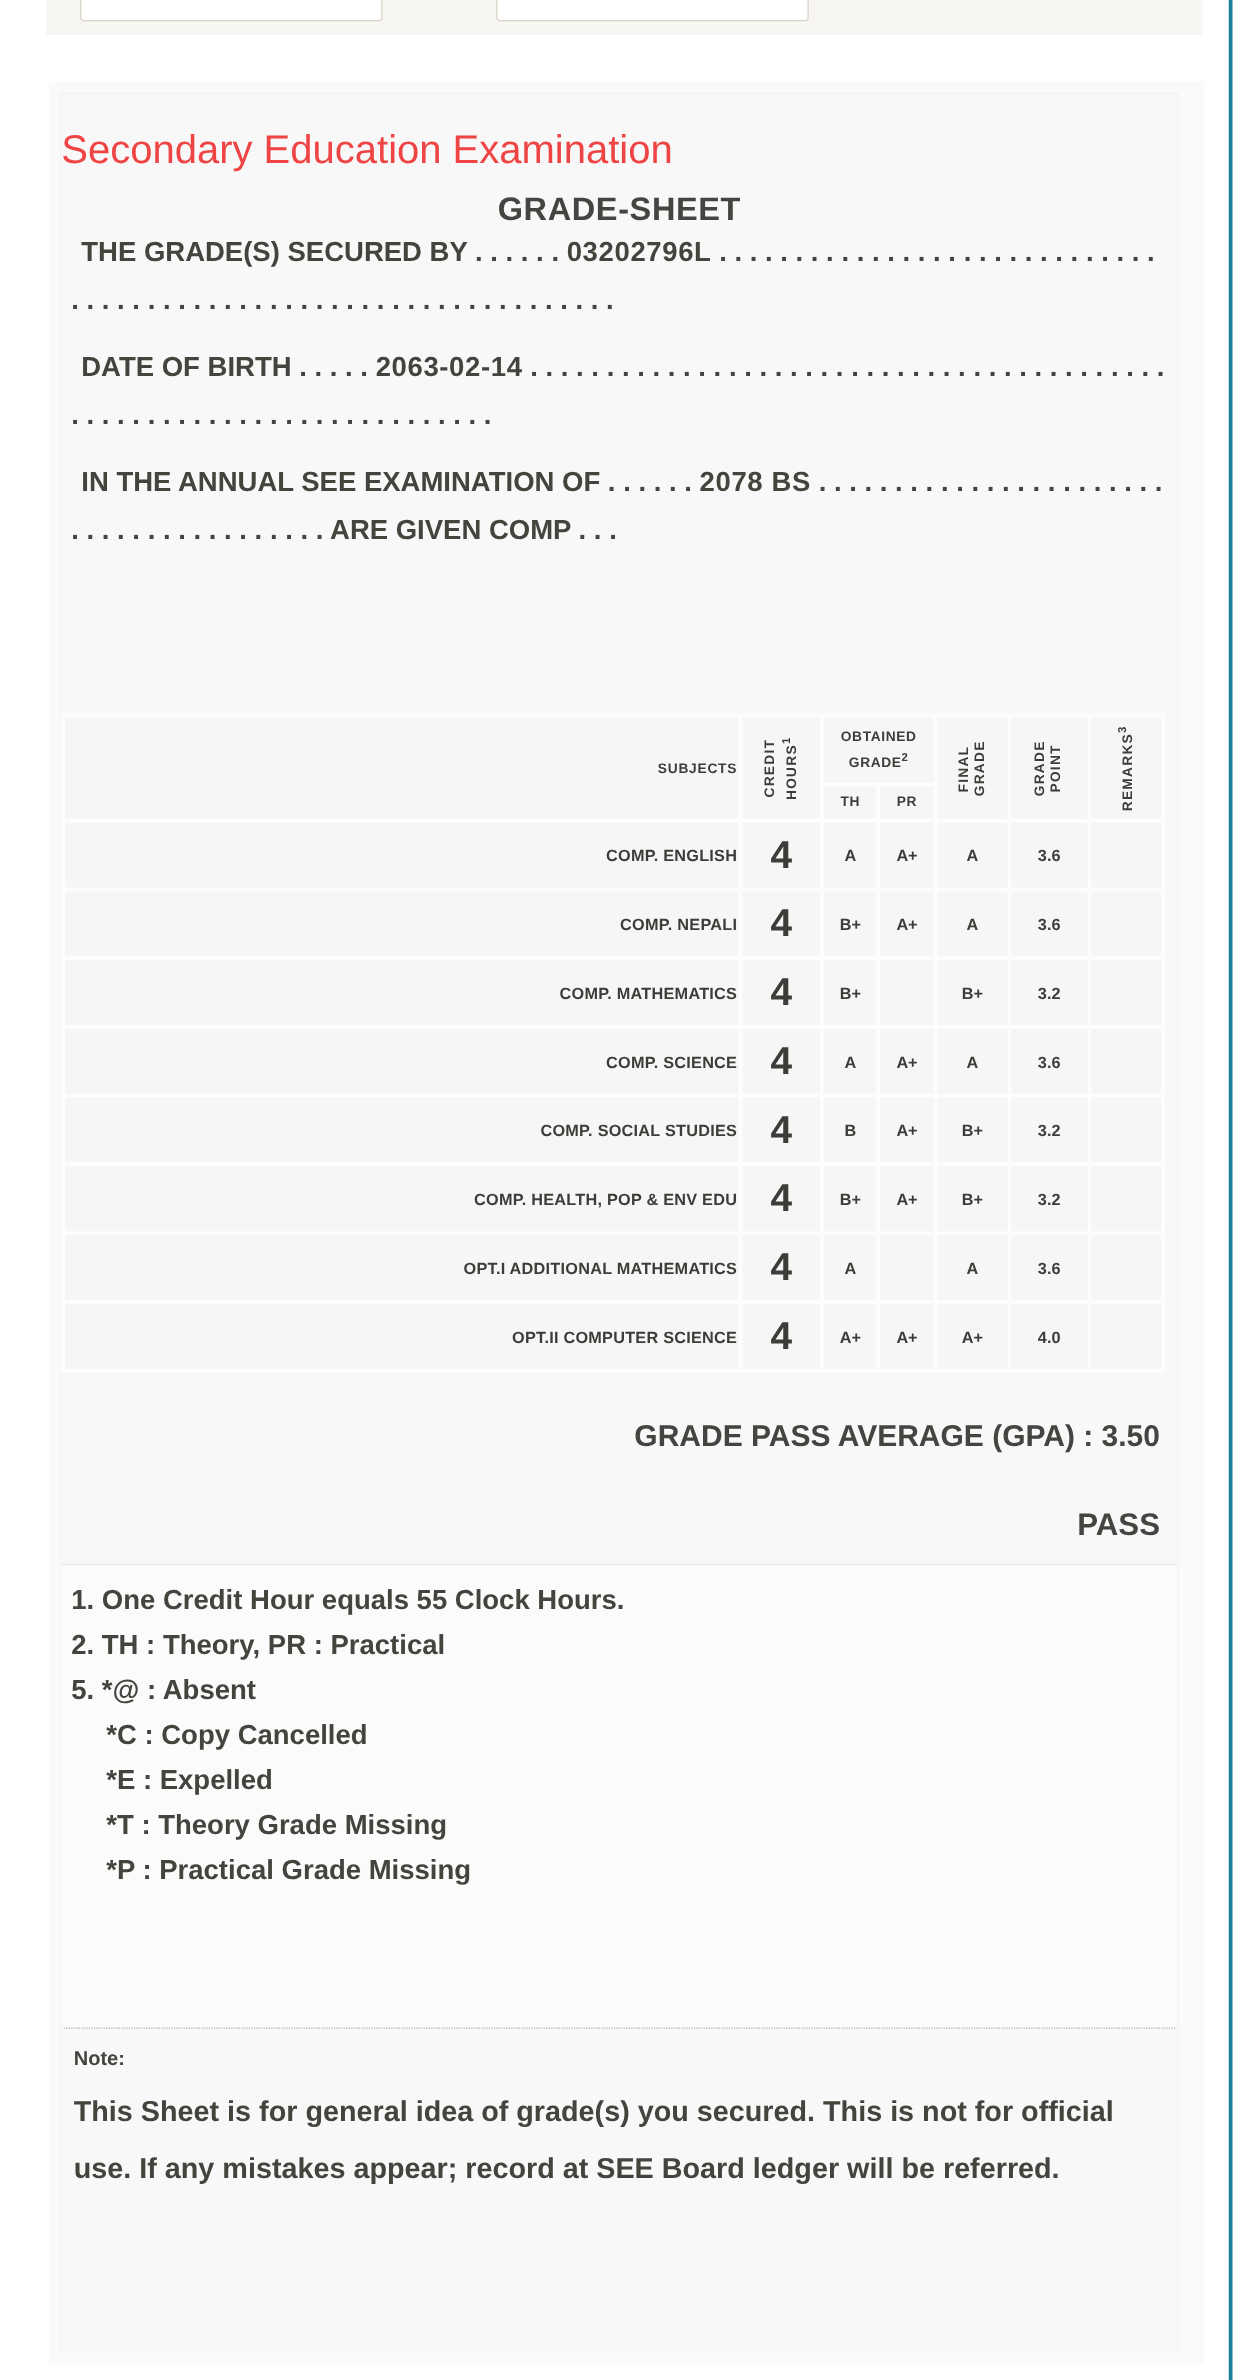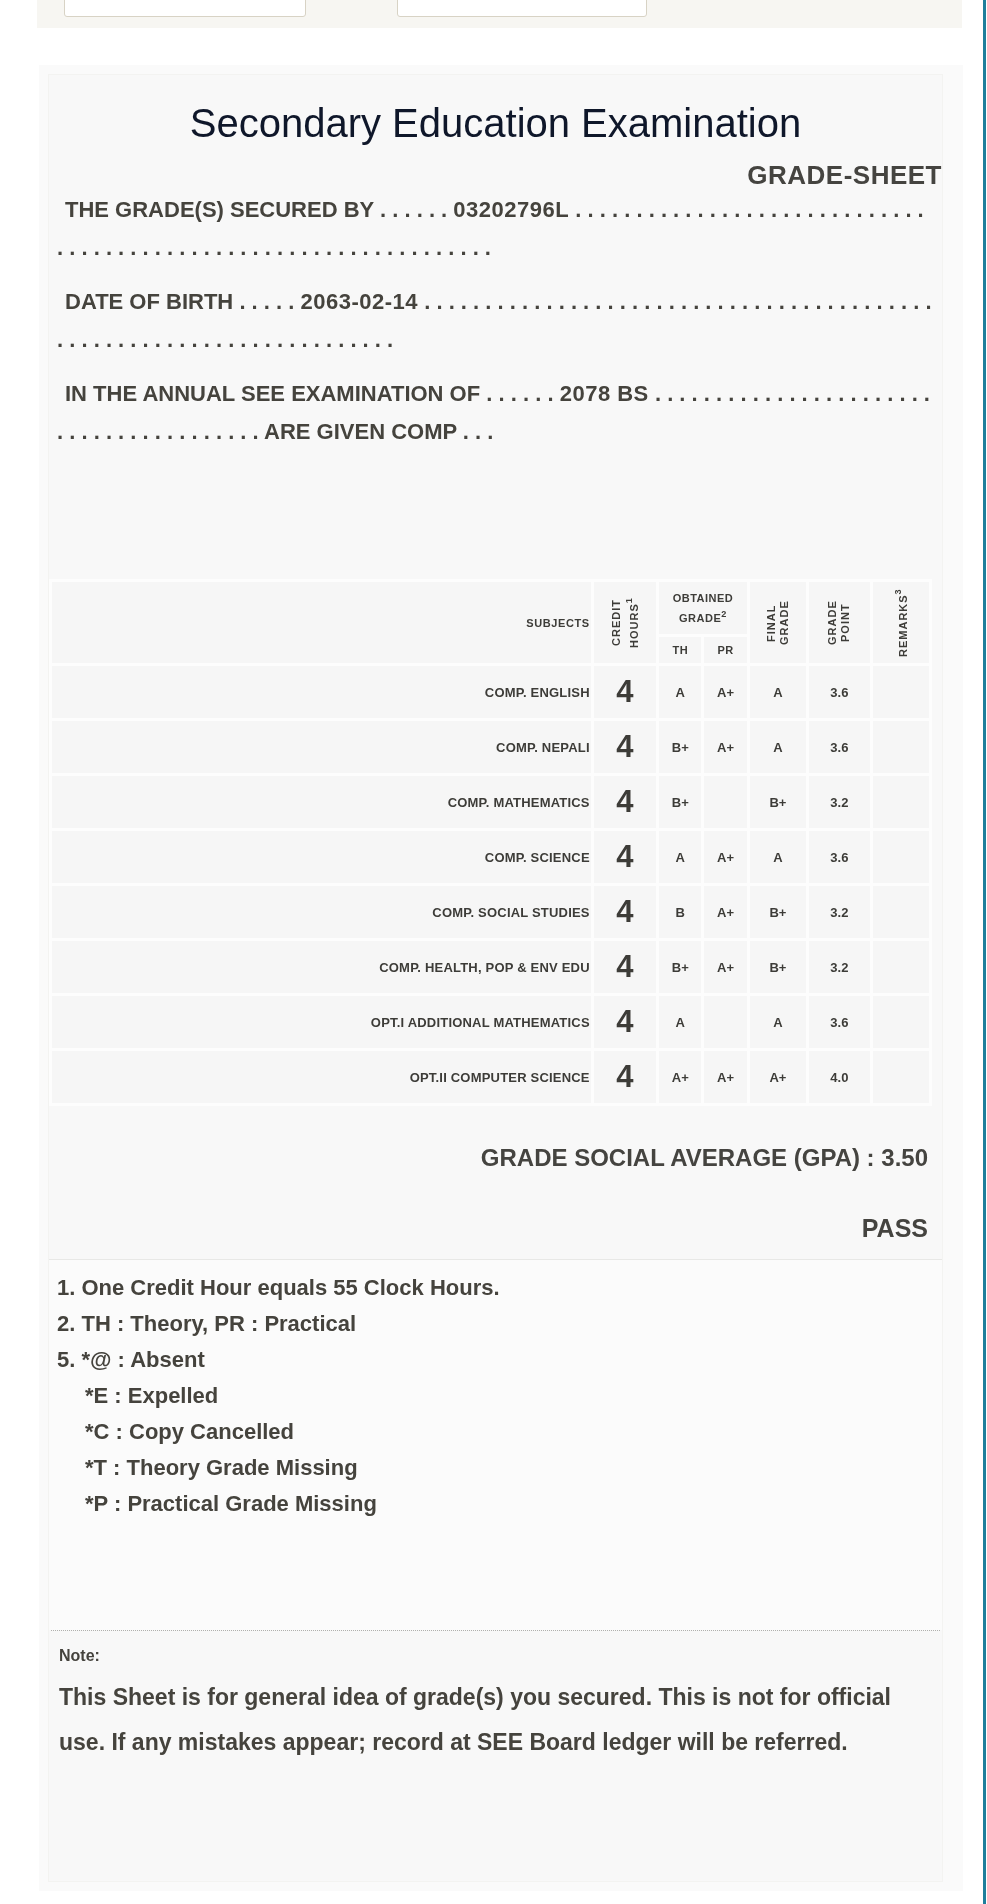--- a/index.html
+++ b/index.html
@@ -6,22 +6,22 @@
     font-family:"Liberation Sans",sans-serif;color:#45433d;}
   .top-strip{position:absolute;left:37px;top:0;width:925px;height:28px;background:#f7f6f2;}
   .top-input{position:absolute;top:-16px;height:33px;background:#fff;border:1px solid #d8d3c5;
     border-radius:3px;box-sizing:border-box;font-size:16px;padding:0 8px;outline:none;}
   .input-left{left:27px;width:242px;}
   .input-right{left:360px;width:250px;}
   .scroll-edge{position:absolute;right:1px;top:0;width:3px;height:1904px;background:#1f7f9c;}
   .outer{position:absolute;left:39px;top:65px;width:924px;height:1826px;background:#fafafa;}
   .card{position:absolute;left:9px;top:9px;width:895px;height:1808px;background:#f8f8f8;
     border:1px solid #f3f3f1;box-sizing:border-box;overflow:hidden;}
-  .title{margin:26px 0 0;text-align:center;font-size:40px;font-weight:400;color:#0f172a;}
-  .subtitle{margin:14px 0 0;text-align:right;font-size:26px;font-weight:700;color:#454440;letter-spacing:.5px;}
+  .title{margin:26px 0 0;text-align:left;font-size:32px;font-weight:400;color:#ef4444;}
+  .subtitle{margin:14px 0 0;text-align:center;font-size:26px;font-weight:700;color:#454440;letter-spacing:.5px;}
   .statements{padding:0 8px;font-size:22px;font-weight:700;line-height:38px;}
   .statement{margin:0 0 16px;text-indent:8px;}
   .statement .value{letter-spacing:.5px;}
   table.grades{border-collapse:separate;border-spacing:3px;background:#fdfdfd;width:883px;
     margin-top:128px;table-layout:fixed;}
   table.grades th,table.grades td{background:#f6f6f6;color:#3d3c38;}
   th.subjects{ text-align:right;padding-left:10px;font-size:11px;letter-spacing:.6px;}
   .hdr1 th{height:52px;}
   .hdr2 th{height:24px;font-size:11px;letter-spacing:.5px;}
   .vert{writing-mode:vertical-rl;transform:rotate(180deg);height:78px;margin:0 auto;
@@ -187,31 +187,31 @@
     <td class="grade">A+</td>
     <td class="grade">A+</td>
     <td class="grade">A+</td>
     <td class="grade">4.0</td>
     <td class="grade"></td>
   </tr>
 </tbody>
     </table>
 
     <div class="gpa-line">
-      <span>GRADE SOCIAL AVERAGE (GPA) :</span>
+      <span>GRADE PASS AVERAGE (GPA) :</span>
       <span>3.50</span>
     </div>
     <div class="result-line">PASS</div>
 
     <div class="footnotes">
       <div>1. One Credit Hour equals 55 Clock Hours.</div>
       <div>2. TH : Theory, PR : Practical</div>
       <div>5. *@ : Absent</div>
+      <div class="indent">*C : Copy Cancelled</div>
       <div class="indent">*E : Expelled</div>
-      <div class="indent">*C : Copy Cancelled</div>
       <div class="indent">*T : Theory Grade Missing</div>
       <div class="indent">*P : Practical Grade Missing</div>
     </div>
 
     <div class="note-section">
       <div class="note-title">Note:</div>
       <div class="note-body">This Sheet is for general idea of grade(s) you secured. This is not for official use. If any mistakes appear; record at SEE Board ledger will be referred.</div>
     </div>
 
   </div>

